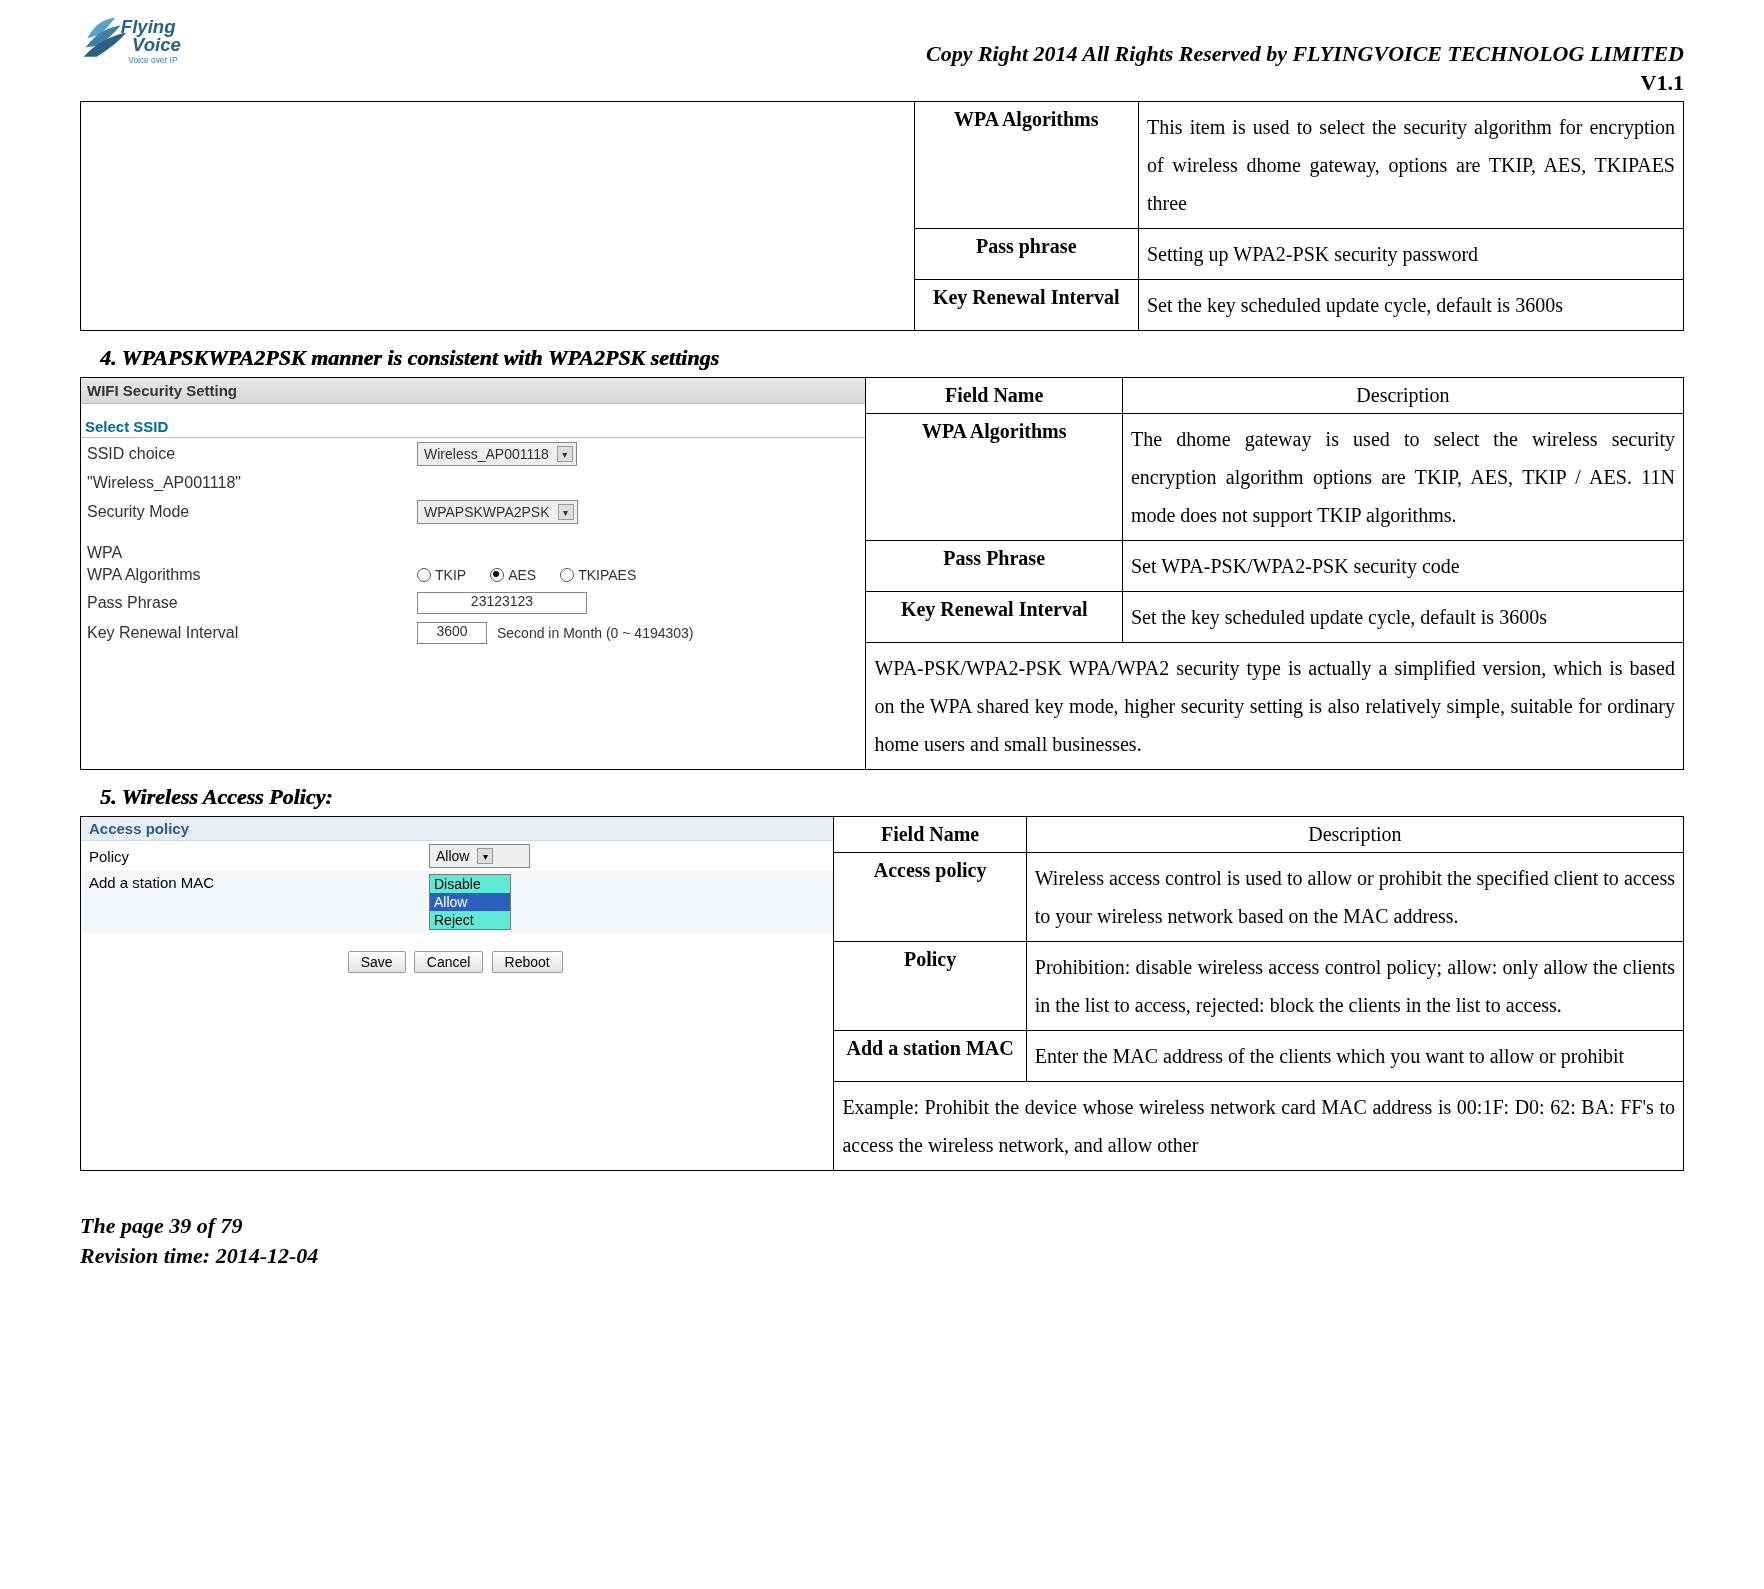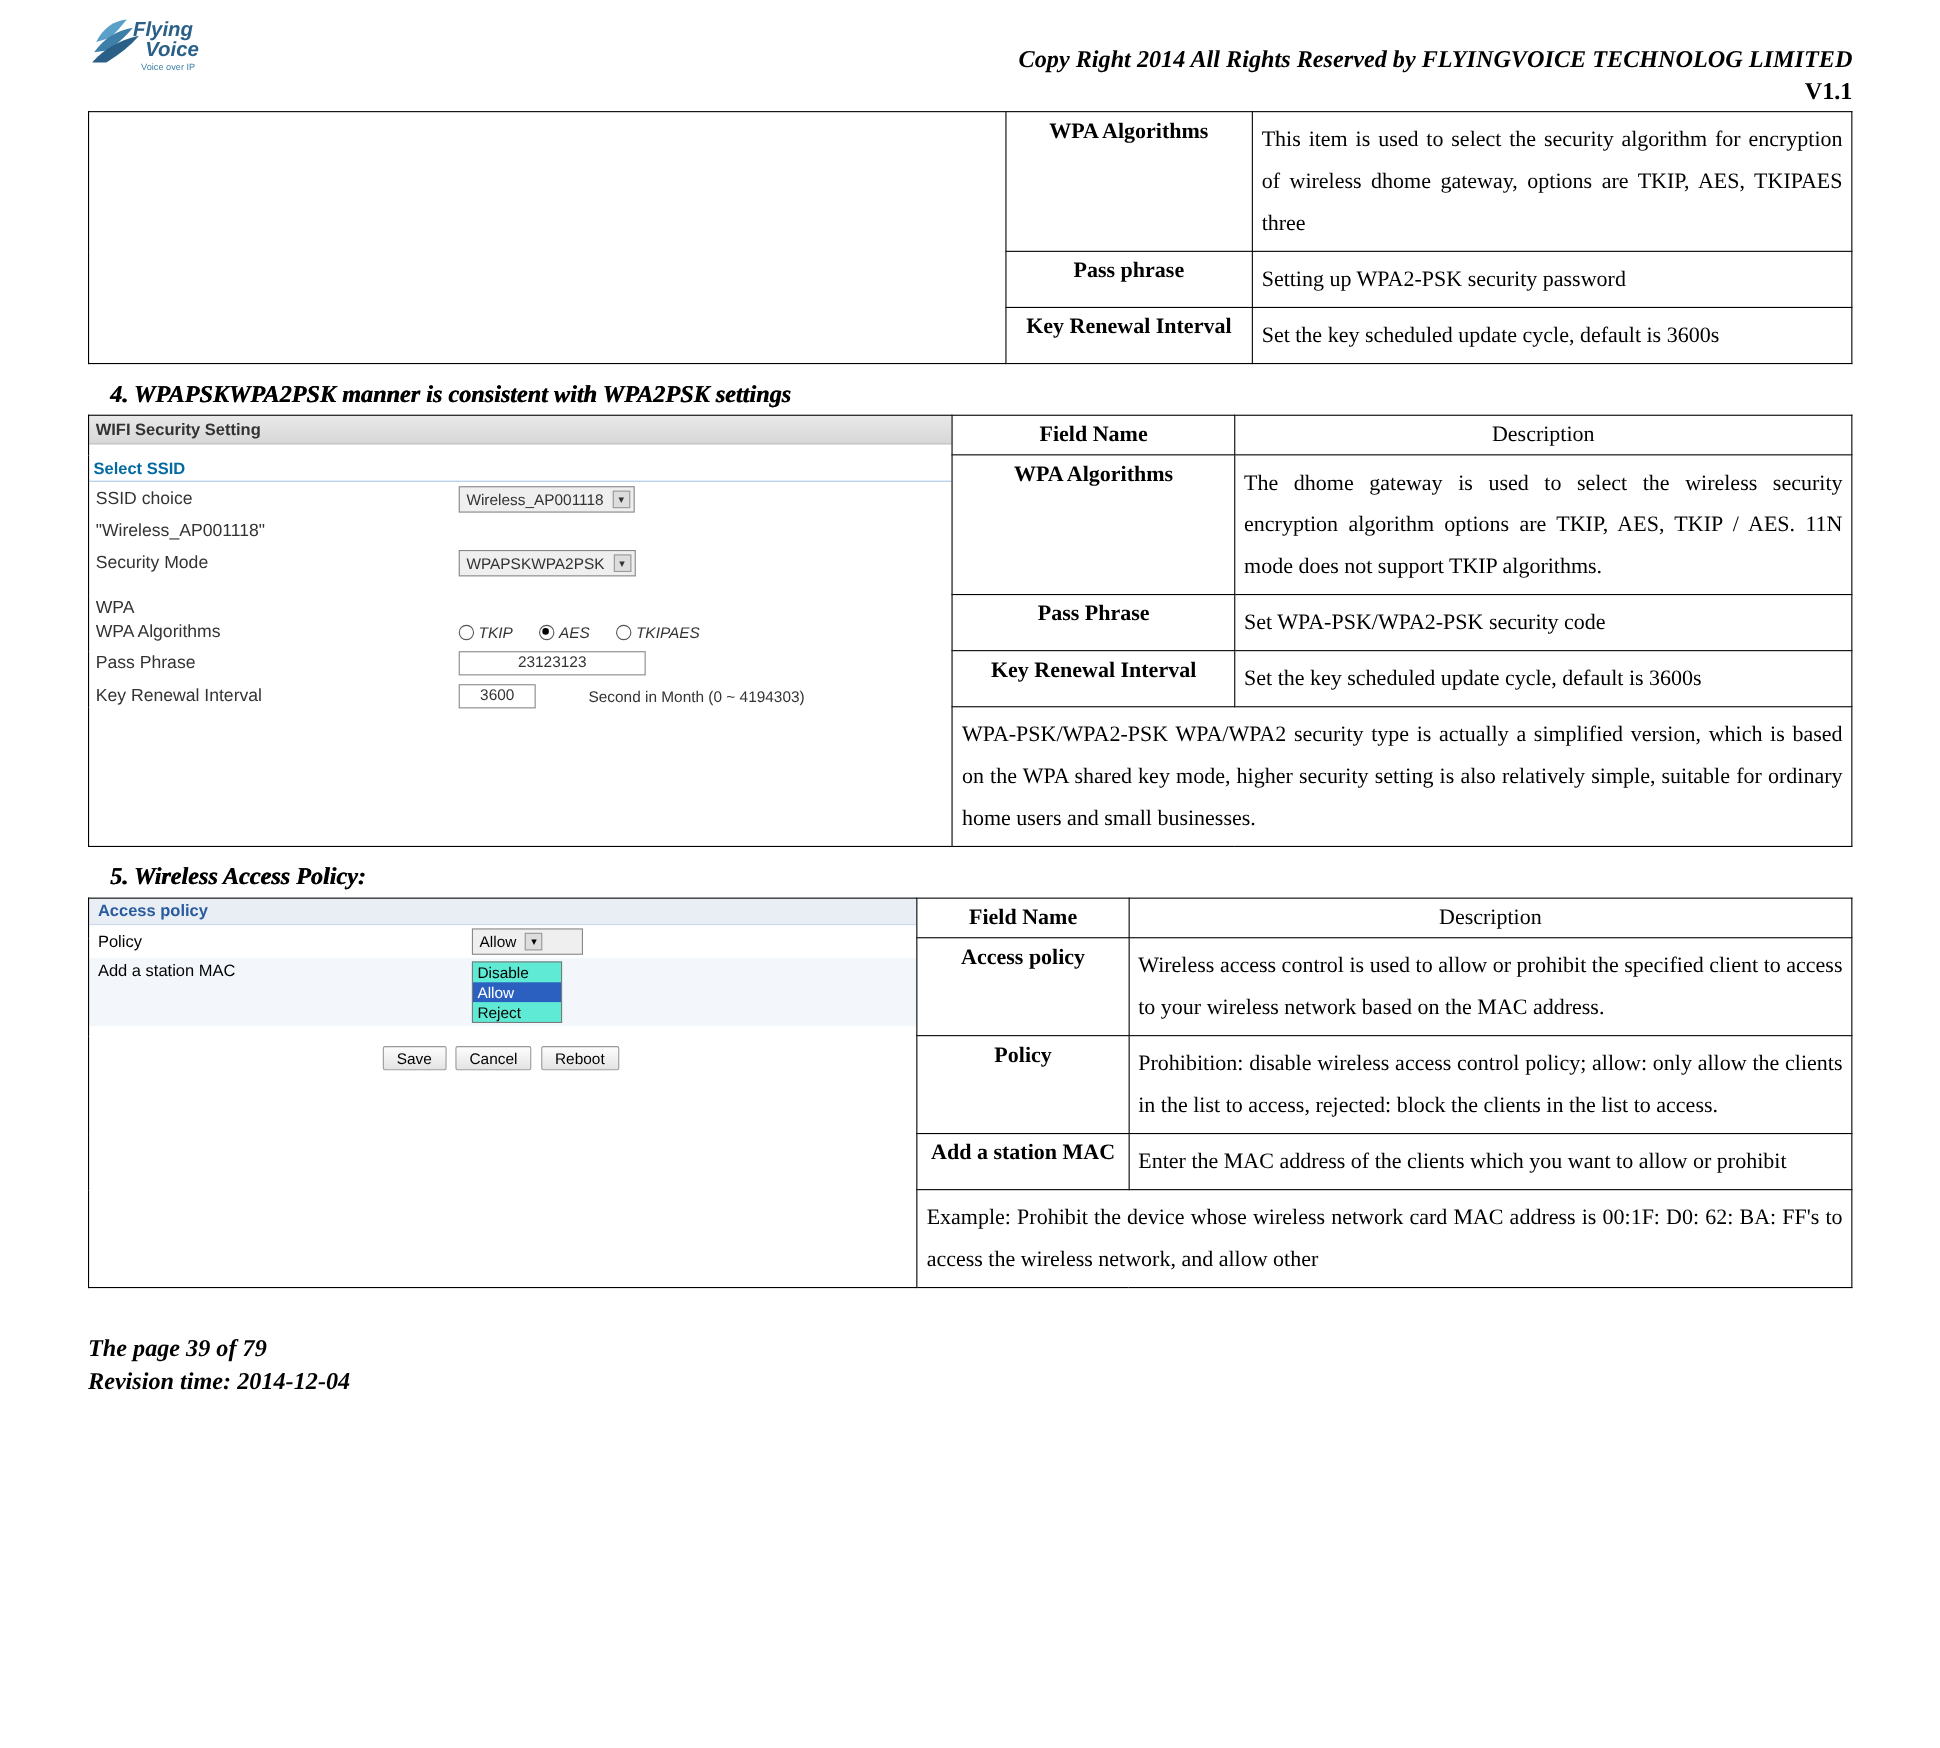--- a/index.html
+++ b/index.html
@@ -107,21 +107,21 @@
     gap: 8px;
   }
   .select-box .arrow {
     width: 14px; height: 14px;
     background: #ddd;
     border: 1px solid #999;
     display:flex; align-items:center; justify-content:center;
     font-size:10px;
   }
   .select-box.small { min-width: 90px; }
-  .radio { display:inline-flex; align-items:center; gap:4px; font-size:14px; margin-right:14px;font-style:italic; }
+  .radio { display:inline-flex; align-items:center; gap:4px; font-size:14px; margin-right:14px; }
   .radio .circ { width:12px;height:12px;border:1px solid #555;border-radius:50%; display:inline-block; background:#fff; position:relative;}
   .radio .circ.on::after{content:"";position:absolute;left:2px;top:2px;width:6px;height:6px;background:#000;border-radius:50%;}
   .text-input {
     border: 1px solid #888;
     background: #fff;
     height: 20px;
     padding: 0 4px;
     font-size: 14px;
     min-width: 160px;
     display: inline-block;
@@ -274,21 +274,21 @@
           <div class="form-row">
             <div class="lbl">Pass Phrase</div>
             <div class="val">
               <span class="text-input">23123123</span>
             </div>
           </div>
           <div class="form-row">
             <div class="lbl">Key Renewal Interval</div>
             <div class="val">
               <span class="text-input" style="min-width:60px;">3600</span>
-              <span style="font-size:14px;margin-left:38px;">Second in Month   (0 ~ 4194303)</span>
+              <span style="font-size:14px;">Second in Month   (0 ~ 4194303)</span>
             </div>
           </div>
         </div>
       </td>
       <td class="fieldname" style="width:16%;">Field Name</td>
       <td class="desc-head">Description</td>
     </tr>
     <tr>
       <td class="fieldname">WPA Algorithms</td>
       <td class="just">The dhome gateway is used to select the wireless security encryption algorithm options are TKIP, AES, TKIP / AES. 11N mode does not support TKIP algorithms.</td>

